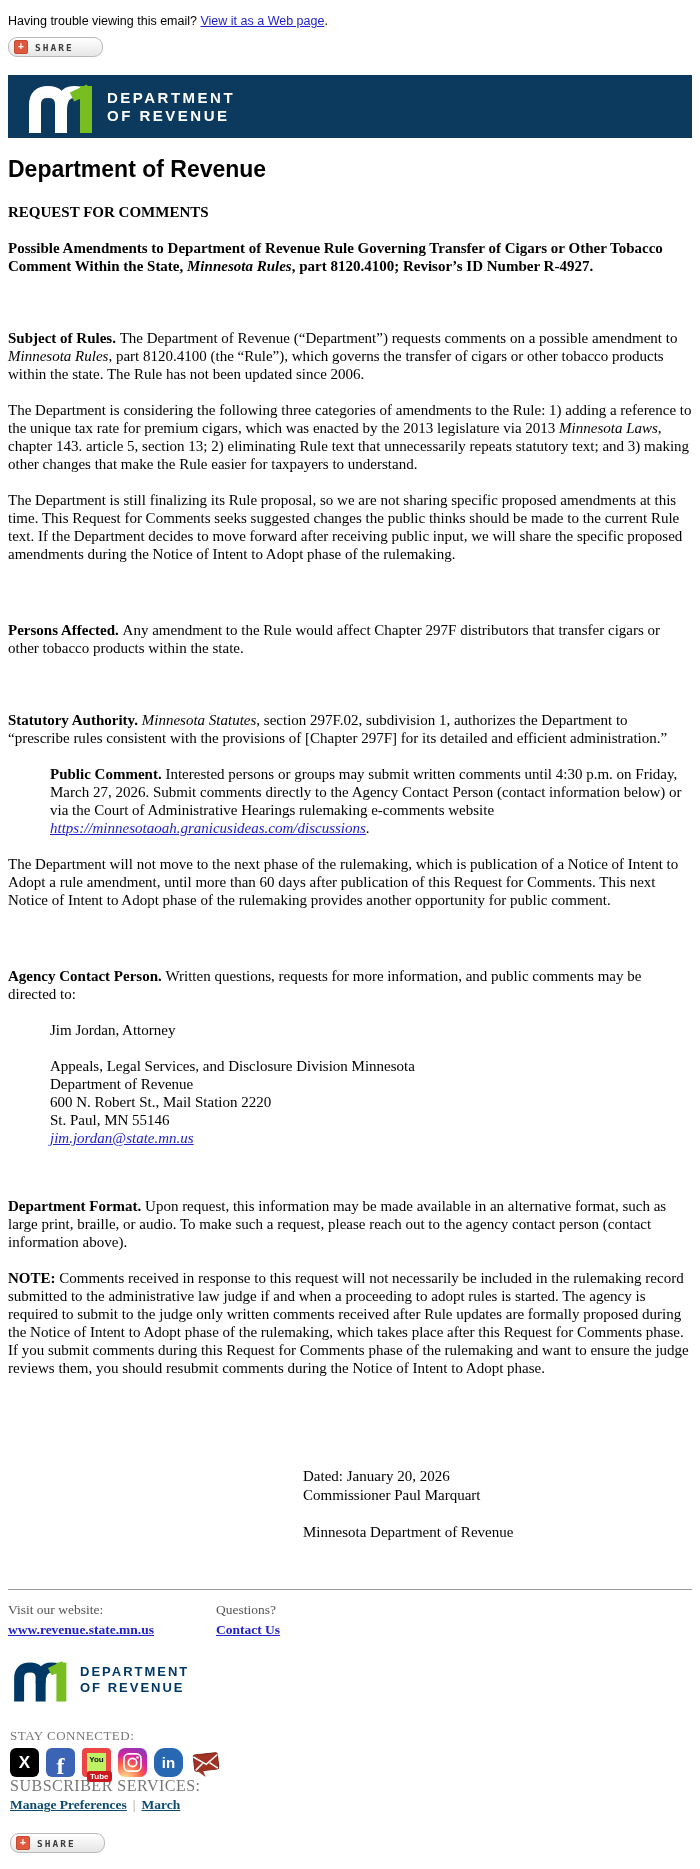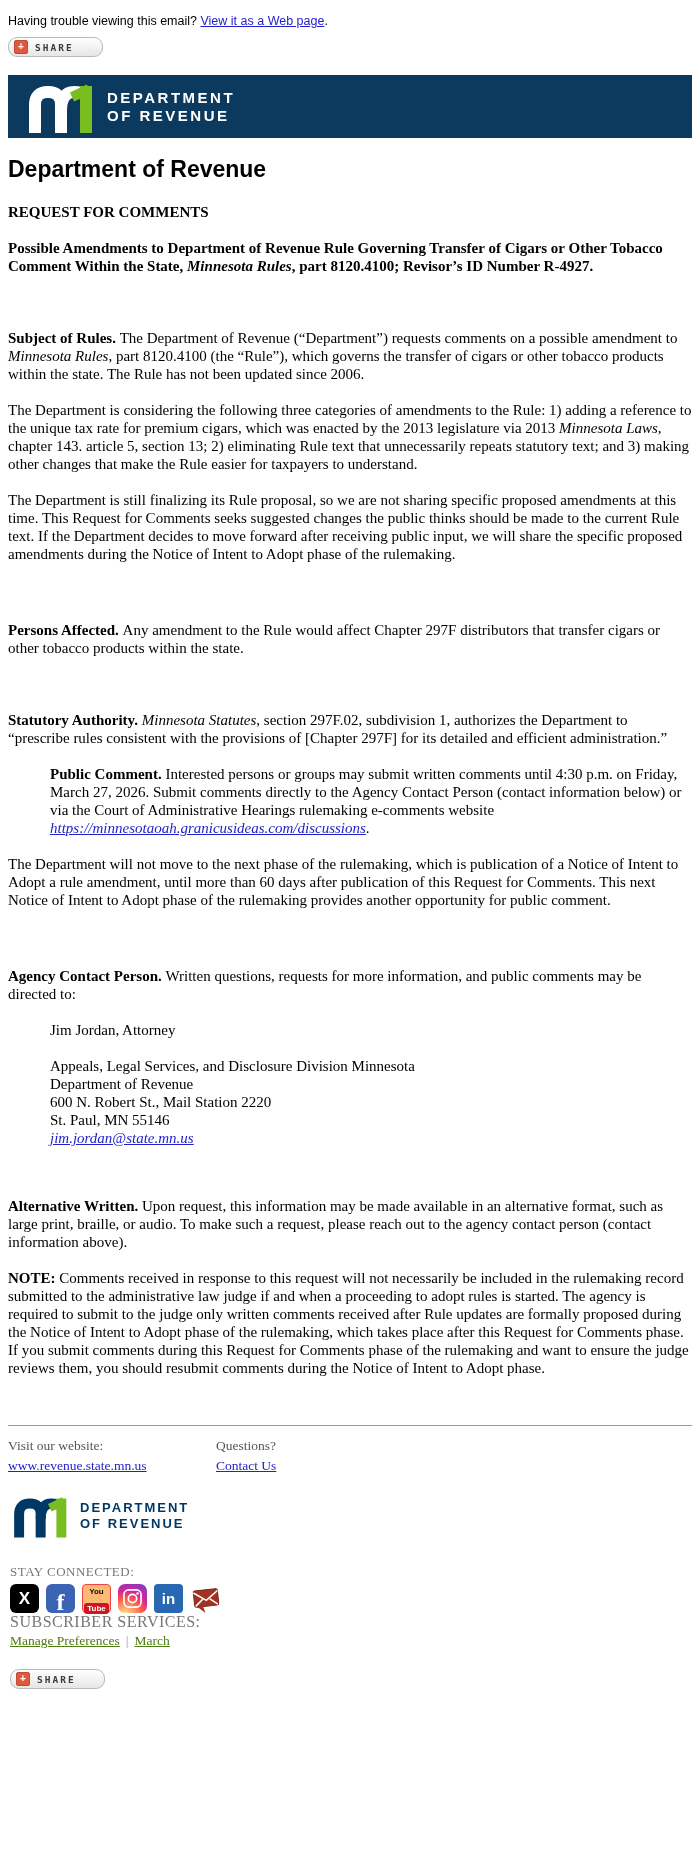--- a/index.html
+++ b/index.html
@@ -44,45 +44,45 @@
   .email-link{font-style:italic;}
   .alt-gap{margin-top:50px !important;}
   .sig-block{margin:90px 0 0 295px;line-height:1.25;}
   .sig-org{margin-top:18px;}
 
   
   hr.rule{border:none;border-top:1px solid #9a9a9a;margin:48px 8px 0 8px;}
   .footer-cols{display:flex;margin:12px 8px 0 8px;font-size:13.5px;gap:20px;}
   .fcol1{width:188px;}
   .fcol .lbl{color:#555;}
-  .footer-cols a{color:#2222CC;text-decoration:underline;cursor:pointer;}
+  .footer-cols a{color:#2222CC;text-decoration:underline;cursor:pointer;font-weight:bold;}
   .fcol div{margin-bottom:4px;}
   .footer-logo{display:flex;align-items:center;margin:16px 8px 0 10px;}
   .footer-logo-text{margin-left:12px;color:#003865;font-family:"Liberation Sans",sans-serif;
     font-weight:bold;font-size:13px;letter-spacing:2px;line-height:1.25;}
   .connect-lbl{margin:26px 8px 4px 10px;color:#777;font-size:13px;letter-spacing:0.5px;}
   .social-row{display:flex;gap:7px;margin:4px 8px 0 10px;align-items:center;}
   .sicon{width:29px;height:29px;flex:0 0 auto;cursor:pointer;position:relative;}
   .icon-x{background:#000;border-radius:6px;color:#fff;display:flex;align-items:center;justify-content:center;
     font:bold 17px "Liberation Sans",sans-serif;}
   .icon-fb{background:#3b64b4;border-radius:6px;color:#fff;overflow:hidden;display:flex;align-items:flex-end;justify-content:center;
     font:bold 24px/22px "Liberation Serif",serif;}
-  .icon-yt{background:#fdba74;border:1px solid #ef4444;border-radius:4px;box-sizing:border-box;text-align:center;
+  .icon-yt{background:#bef264;border:5px solid #ef4444;border-radius:4px;box-sizing:border-box;text-align:center;
     font-family:"Liberation Sans",sans-serif;}
   .yt-top{display:block;font-size:8px;font-weight:bold;color:#111;line-height:10px;margin-top:2px;}
   .yt-tube{display:inline-block;background:#cc181e;color:#fff;font-size:8px;font-weight:bold;
     border-radius:3px;padding:1px 3px;line-height:9px;}
   .icon-ig{background:radial-gradient(circle at 25% 110%,#fdf497 0%,#fd5949 45%,#d6249f 65%,#8a3ab9 90%);
     border-radius:7px;display:flex;align-items:center;justify-content:center;}
-  .icon-li{background:#2867b2;border-radius:4px;color:#fff;display:flex;align-items:center;justify-content:center;
+  .icon-li{background:#2867b2;border-radius:11px;color:#fff;display:flex;align-items:center;justify-content:center;
     font:bold 15px "Liberation Sans",sans-serif;}
   .icon-env{background:transparent;}
   .subs-lbl{margin:0 8px 2px 10px;color:#777;font-size:16px;letter-spacing:0.5px;}
   .subs-links{margin:2px 8px 0 10px;font-size:13.5px;}
-  .subs-links a{color:#4d7c0f;text-decoration:underline;cursor:pointer;}
+  .subs-links a{color:#0c4a6e;text-decoration:underline;cursor:pointer;font-weight:bold;}
   .subs-div{color:#999;margin:0 6px;}
   .share-bottom{margin-top:20px;margin-left:10px;}
 </style>
 </head>
 <body>
 
 <div class="page">
 
   
   <div class="top-note">
@@ -150,27 +150,32 @@
     <div class="contact-block">
       <div class="contact-name">Jim Jordan, Attorney</div>
       <div>Appeals, Legal Services, and Disclosure Division Minnesota</div>
       <div>Department of Revenue</div>
       <div>600 N. Robert St., Mail Station 2220</div>
       <div>St. Paul, MN 55146</div>
       <div><a class="email-link">jim.jordan@state.mn.us</a></div>
     </div>
 
     <p class="alt-gap">
-      <span class="bold">Alternative Written. </span><span>Upon request, this information may be made available in an alternative format, such as large print, braille, or audio. To make such a request, please reach out to the agency contact person (contact information above).</span>
+      <span class="bold">Department Format. </span><span>Upon request, this information may be made available in an alternative format, such as large print, braille, or audio. To make such a request, please reach out to the agency contact person (contact information above).</span>
     </p>
 
     <p>
       <span class="bold">NOTE: </span><span>Comments received in response to this request will not necessarily be included in the rulemaking record submitted to the administrative law judge if and when a proceeding to adopt rules is started. The agency is required to submit to the judge only written comments received after Rule updates are formally proposed during the Notice of Intent to Adopt phase of the rulemaking, which takes place after this Request for Comments phase. If you submit comments during this Request for Comments phase of the rulemaking and want to ensure the judge reviews them, you should resubmit comments during the Notice of Intent to Adopt phase.</span>
     </p>
 
+    <div class="sig-block">
+      <div>Dated: January 20, 2026</div>
+      <div>Commissioner Paul Marquart</div>
+      <div class="sig-org">Minnesota Department of Revenue</div>
+    </div>
   </div>
 
   
   <hr class="rule">
 
   <div class="footer-cols">
     <div class="fcol fcol1">
       <div class="lbl">Visit our website:</div>
       <div><a>www.revenue.state.mn.us</a></div>
     </div>

